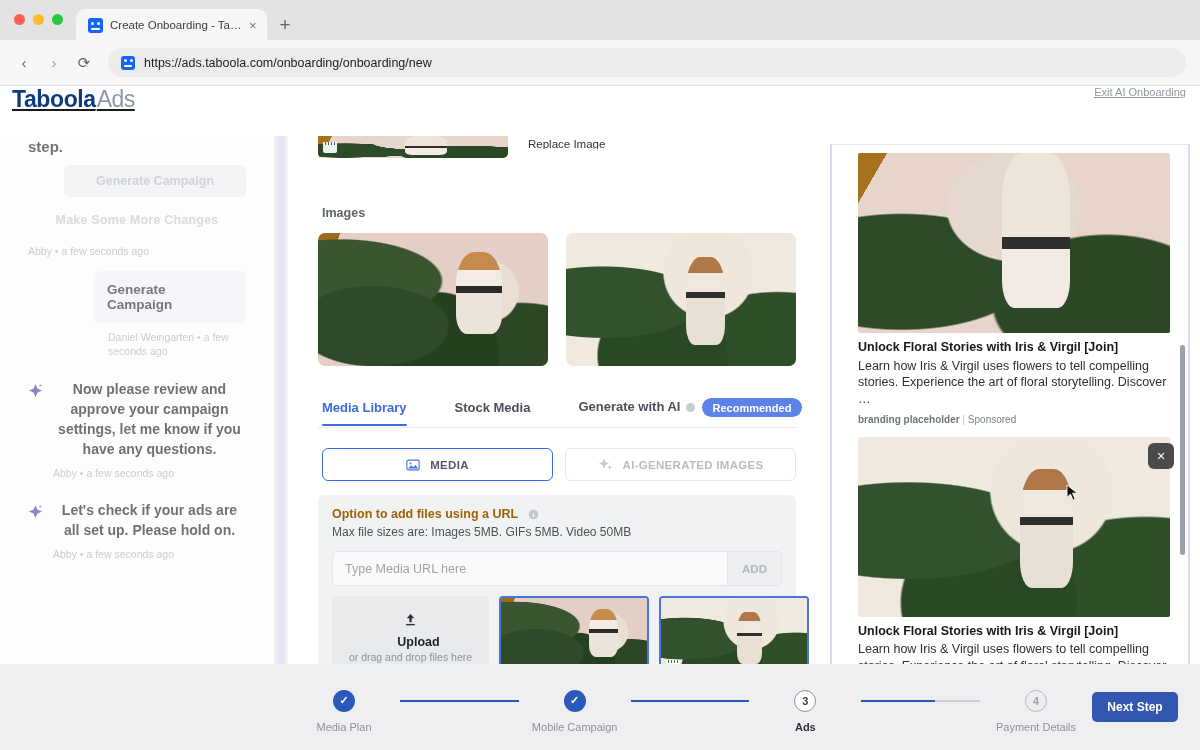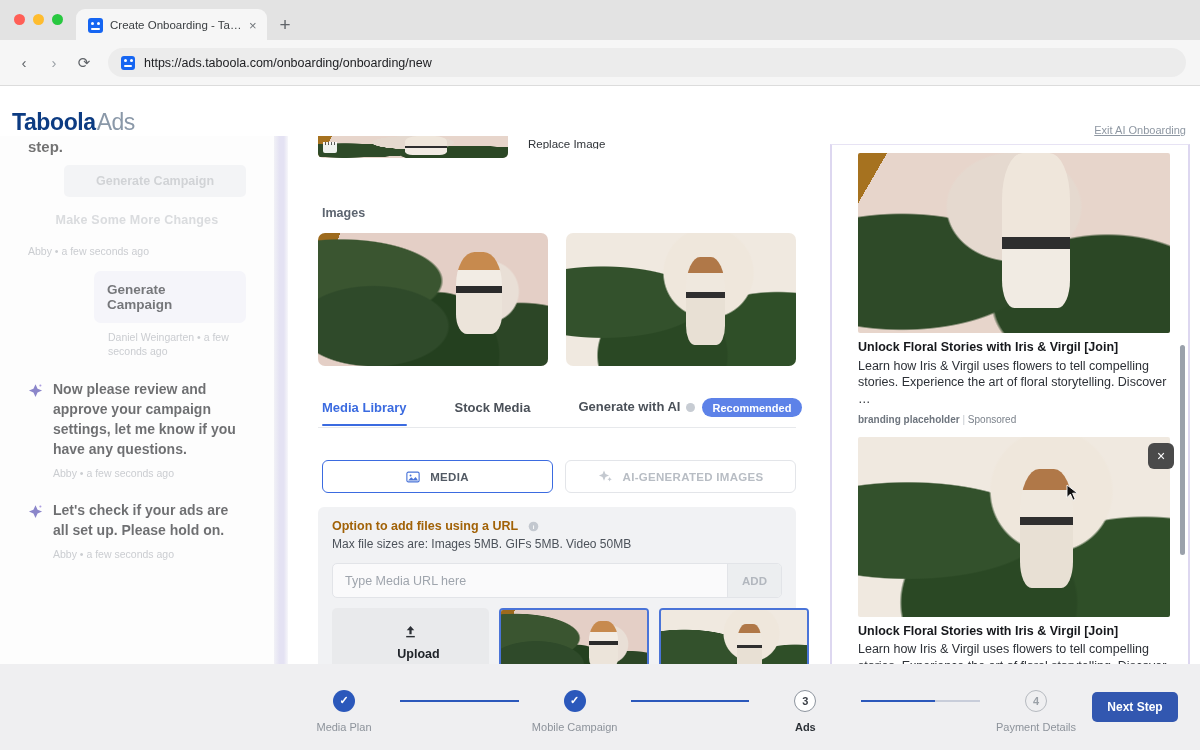--- a/index.html
+++ b/index.html
@@ -68,22 +68,22 @@
     content: ""; position: absolute; width: 3px; height: 3px; border-radius: 50%; background: #fff; top: 3.5px;
   }
   .omni-fav::before { left: 2.5px; }
   .omni-fav::after { right: 2.5px; }
   .omni-fav span { position: absolute; bottom: 3px; left: 3px; right: 3px; height: 2px; background: #fff; border-radius: 1px; }
   .omni-url { font-size: 12.5px; color: #202124; }
 
   
   .app { position: relative; height: 664px; background: #fff; }
   .app-header {
-    height: 50px; display: flex; align-items: flex-end;
-    justify-content: space-between; padding: 0 14px 0 12px; background: #fff;
+    height: 50px; display: flex; align-items: flex-start;
+    justify-content: space-between; padding: 0 14px 0 12px; background: #fff; text-decoration: underline;
   }
   .logo { font-size: 23px; font-weight: 700; color: #0c3b82; letter-spacing: -0.4px; display: flex; align-items: baseline; }
   .logo .ads { font-weight: 400; color: #8a98a8; margin-left: 1px; letter-spacing: -0.5px; }
   .exit-link { font-size: 11px; color: #8e97a2; text-decoration: underline; }
 
   .workspace { position: relative; height: 614px; display: flex; }
 
   
   .chat-panel {
     width: 274px; flex: 0 0 274px; position: relative;
@@ -100,21 +100,21 @@
   .link-ghost {
     margin: 16px 0 0 0; text-align: center; font-size: 12.5px;
     font-weight: 600; color: #c2c6cc; letter-spacing: .2px;
   }
   .meta { font-size: 10.5px; color: #a9aeb6; margin-top: 18px; }
   .meta.indent { margin-left: 80px; margin-top: 8px; line-height: 1.3; }
   .bubble-user {
     margin: 14px 0 0 66px; background: #eeeefa; border-radius: 7px;
     padding: 11px 13px; font-size: 13.5px; font-weight: 600; color: #20232b;
   }
-  .msg-row { display: flex; gap: 10px; margin-top: 22px; }
+  .msg-row { display: flex; gap: 10px; margin-top: 22px; text-align: center; }
   .spark { width: 15px; flex: 0 0 15px; padding-top: 3px; }
   .msg-text { font-size: 14px; font-weight: 600; line-height: 1.42; color: #14161b; }
   .msg-meta { font-size: 10.5px; color: #a9aeb6; margin: 7px 0 0 25px; }
 
   .chat-input-wrap { padding: 0 16px 8px 16px; position: relative; }
   .chat-input {
     display: flex; align-items: center; justify-content: space-between;
     height: 48px;
   }
   .chat-input-ph { font-size: 14.5px; color: #6f757e; }
@@ -163,21 +163,21 @@
   }
   .info-dot {
     display: inline-block; width: 9px; height: 9px; border-radius: 50%;
     background: #c7ccd3; margin: 0 7px 0 5px; vertical-align: middle;
   }
   .badge {
     display: inline-block; background: #5d82e8; color: #fff; font-size: 11px;
     font-weight: 700; border-radius: 11px; padding: 3.5px 11px; vertical-align: middle;
   }
 
-  .segments { display: flex; gap: 12px; margin-top: 32px; padding-left: 4px; }
+  .segments { display: flex; gap: 12px; margin-top: 20px; padding-left: 4px; }
   .seg {
     flex: 1; height: 33px; border-radius: 6px; display: flex; align-items: center;
     justify-content: center; gap: 10px; font-size: 11.5px; font-weight: 600;
     letter-spacing: .3px;
   }
   .seg.on { border: 1.6px solid #3b6be0; color: #525a64; background: #fff; }
   .seg.off { border: 1px solid #e3e5e9; color: #b8bdc4; background: #fff; }
 
   .url-box { margin-top: 14px; background: #f1f2f4; border-radius: 6px; padding: 12px 14px 14px 14px; }
   .url-title { font-size: 12.5px; font-weight: 700; color: #a16207; display: flex; align-items: center; gap: 10px; }

